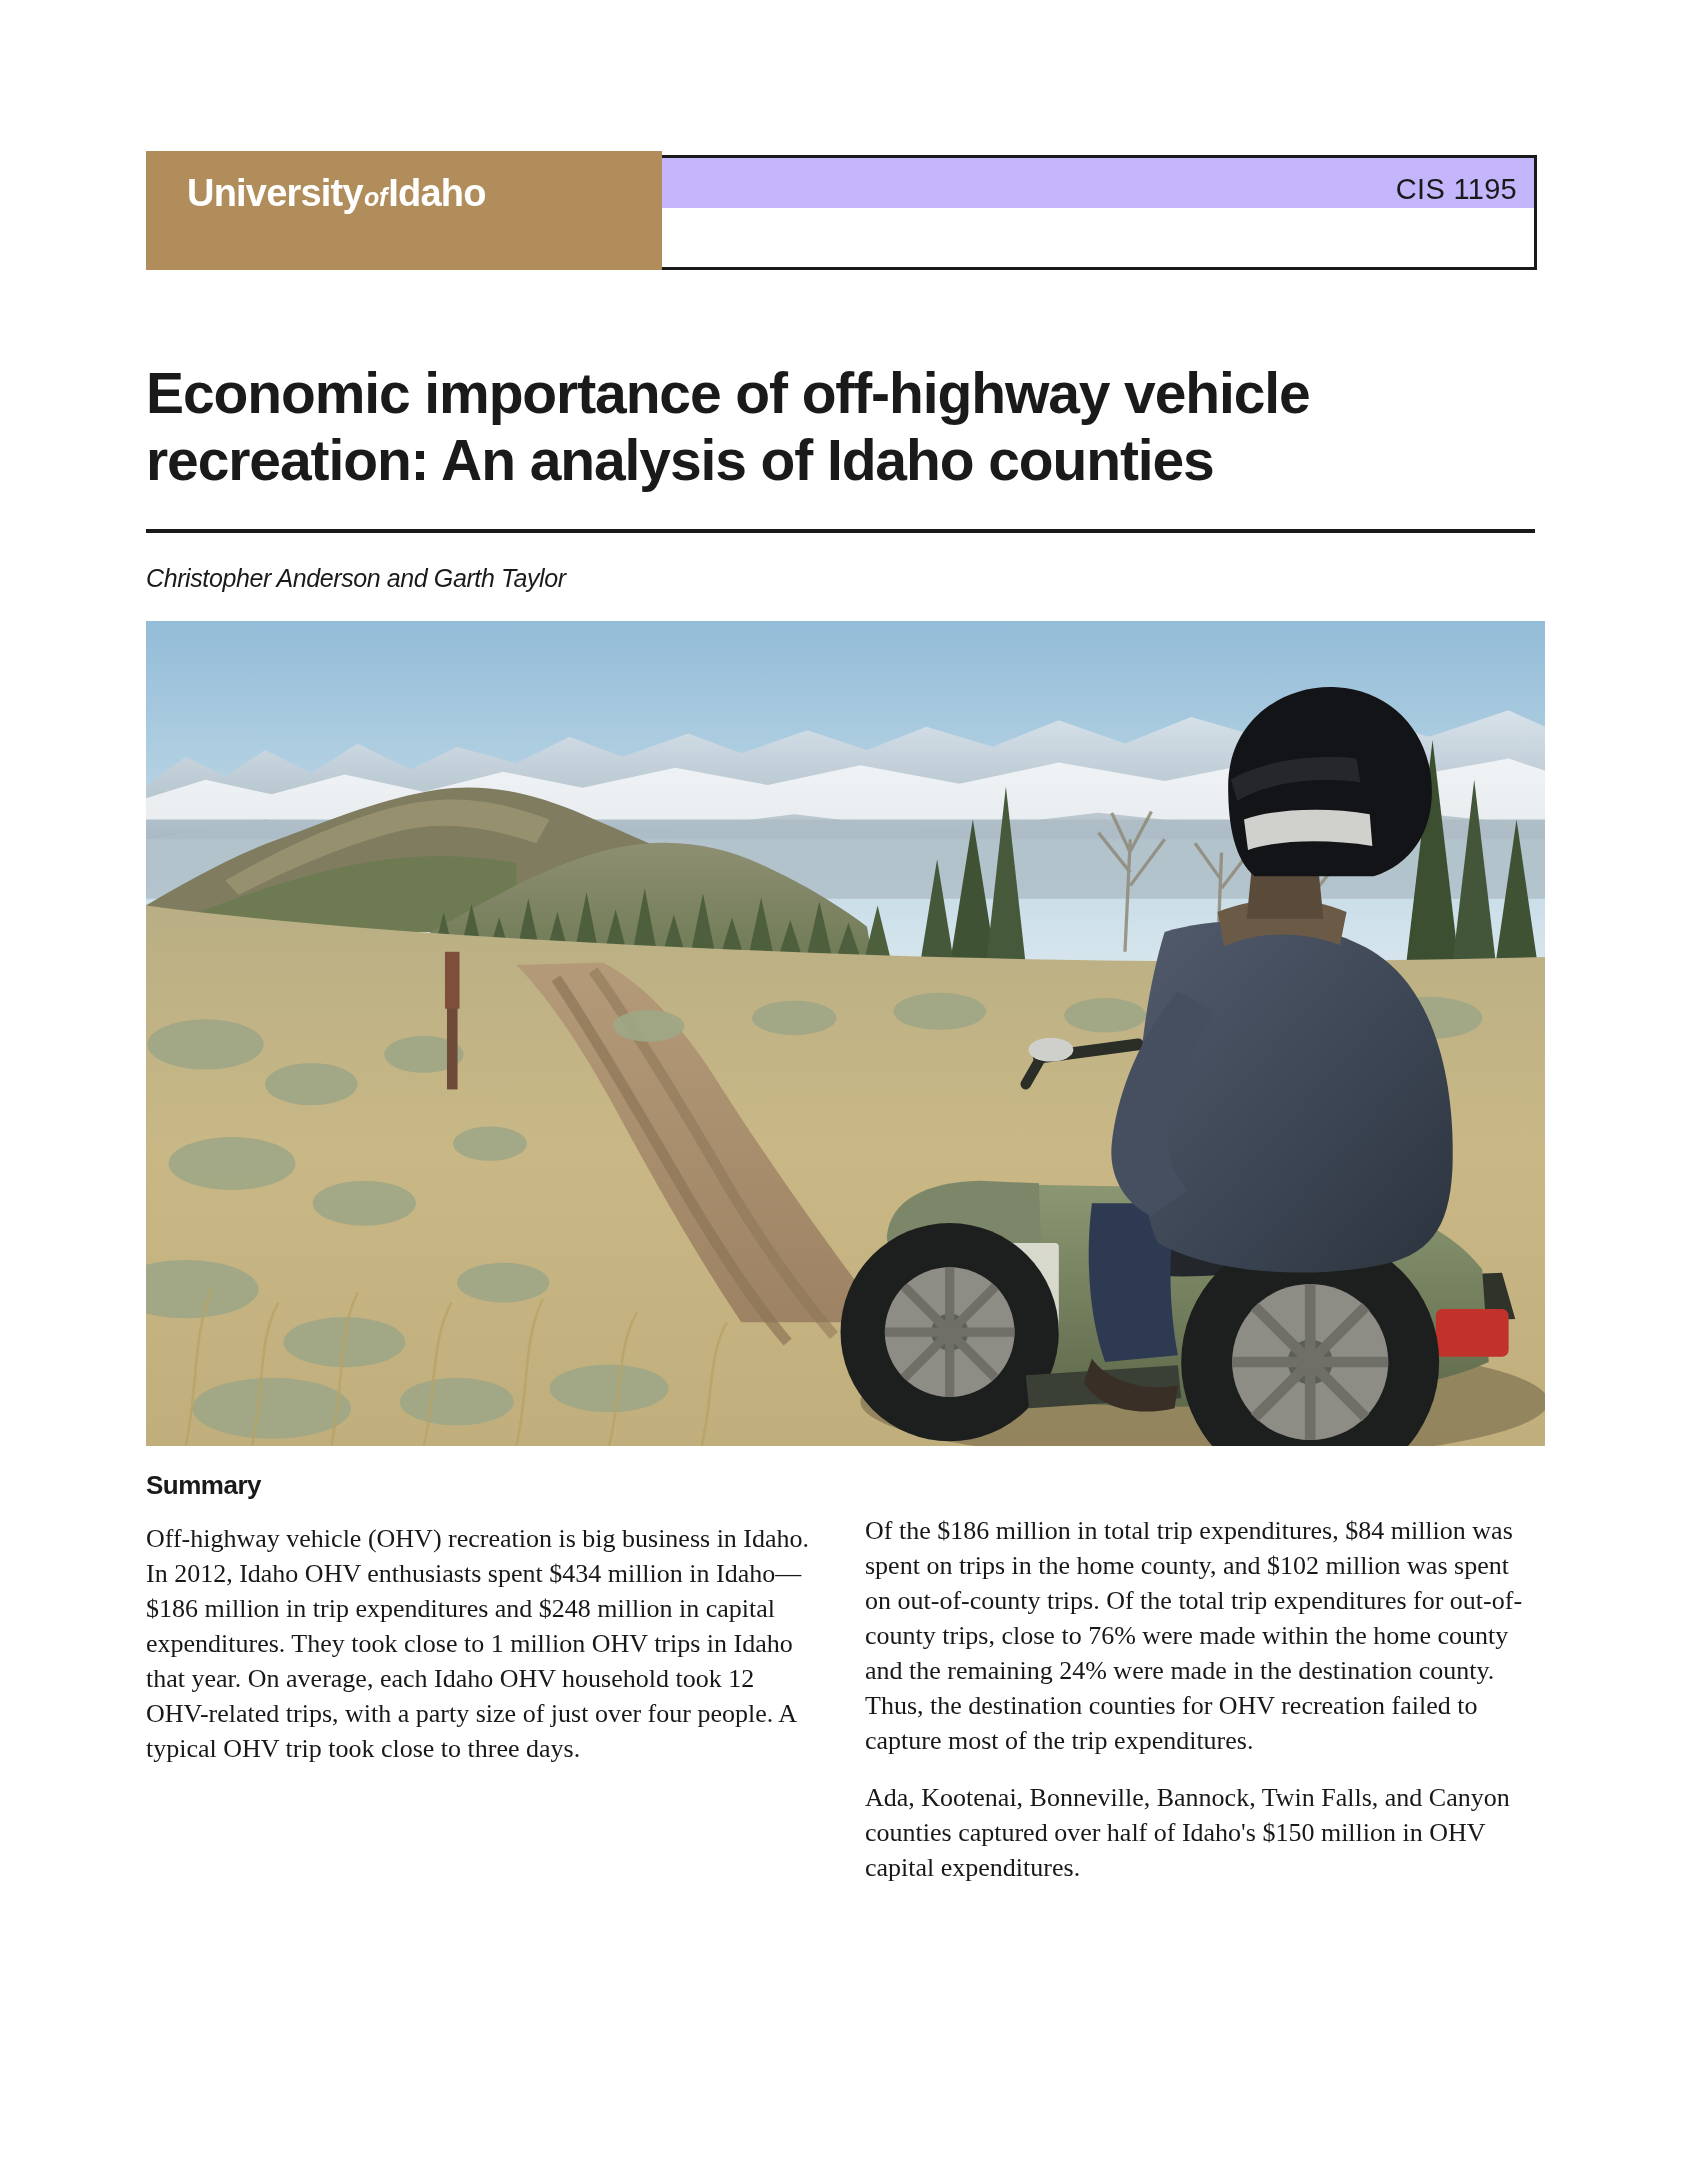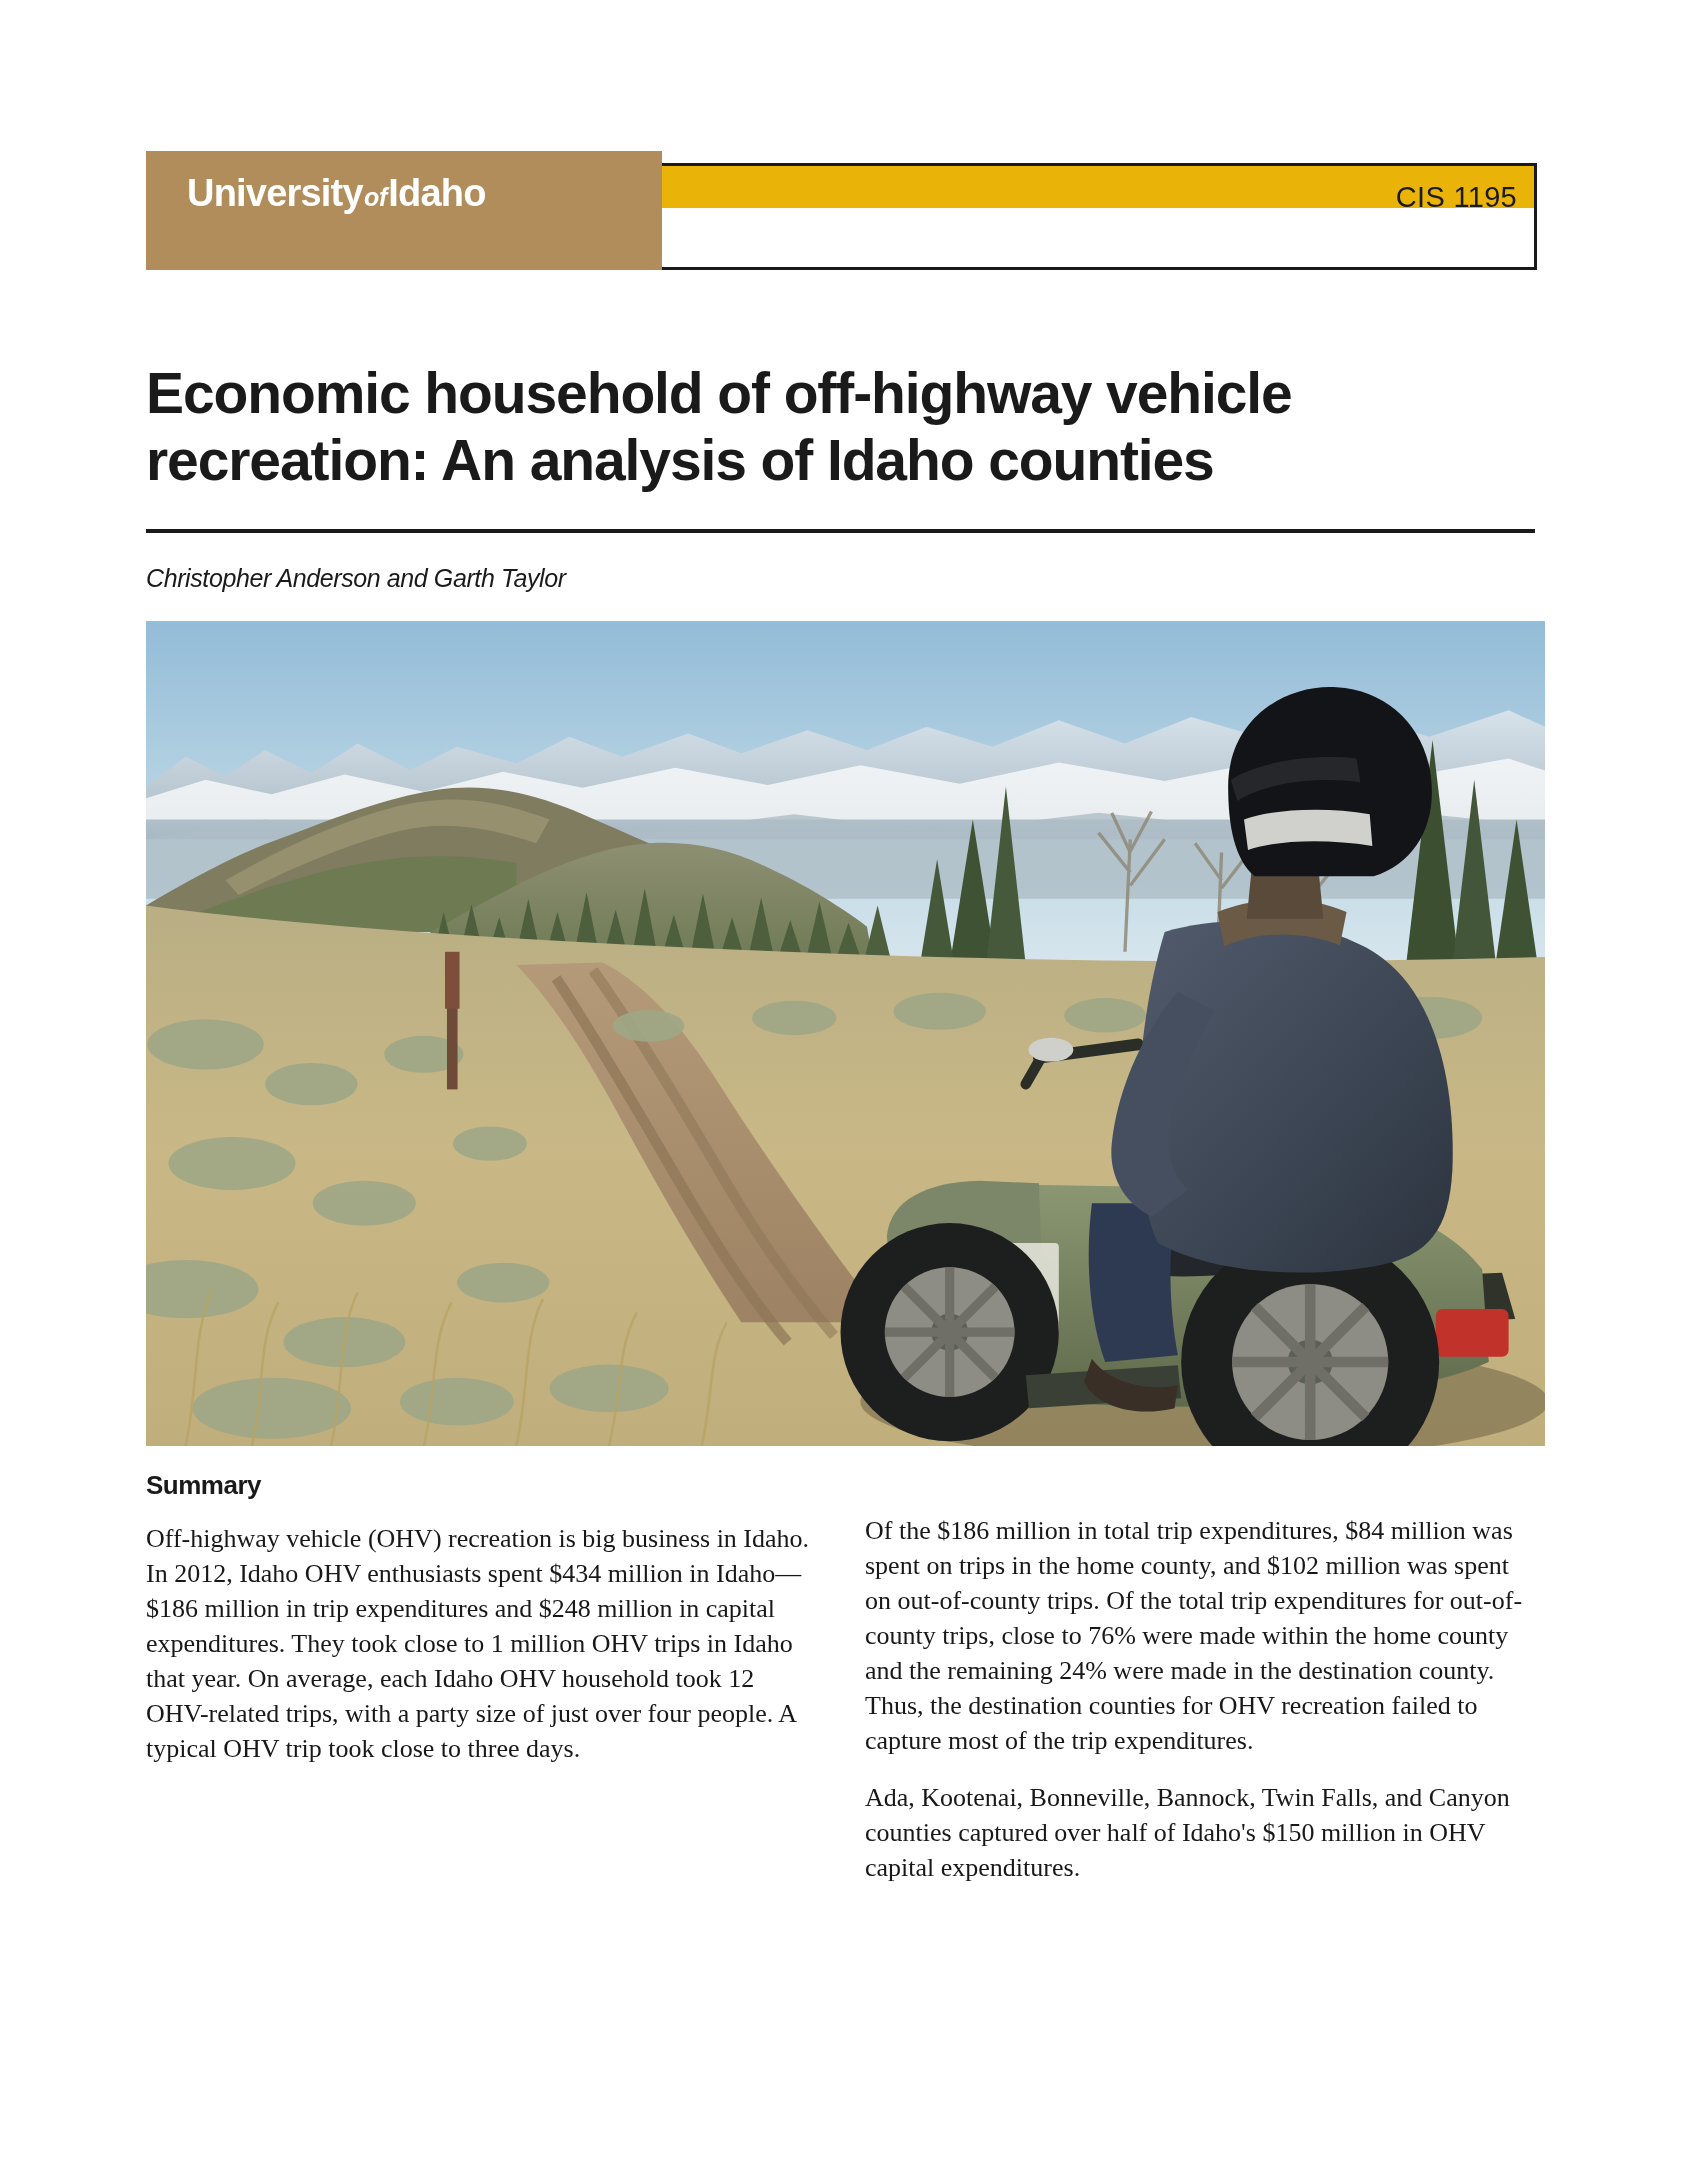--- a/index.html
+++ b/index.html
@@ -66,27 +66,27 @@
     font-size: 34px;
     font-weight: 400;
     letter-spacing: -0.5px;
     display: block;
     margin-top: 1.3px;
   }
 
   .pubnum-box {
     position: absolute;
     left: 516px;
-    top: 12px;
+    top: 4px;
     width: 875px;
     height: 67px;
     border: 3.3px solid #1a1a1a;
     border-left: none;
     box-sizing: border-box;
-    background: #eab308;
+    background: #c4b5fd;
   }
   .pubnum-text {
     position: absolute;
     right: 17px;
     top: 50%;
     transform: translateY(-50%);
     font-family: "Liberation Sans", sans-serif;
     font-size: 29px;
     font-weight: 400;
     color: #1a1a1a;
@@ -198,21 +198,21 @@
     </div>
 
     <div class="pubnum-box">
       <span class="pubnum-text">CIS 1195</span>
     </div>
     <div class="pubnum-box-lower"></div>
 
   </div>
 
   <h1 class="doc-title">
-    <span class="tline">Economic household of off-highway vehicle</span>
+    <span class="tline">Economic importance of off-highway vehicle</span>
     <span class="tline">recreation: An analysis of Idaho counties</span>
   </h1>
 
   <div class="title-rule"></div>
 
   <div class="byline">Christopher Anderson and Garth Taylor</div>
 
   <div class="photo">
     <svg viewBox="0 0 2115 1247" preserveAspectRatio="none">
       <defs>

